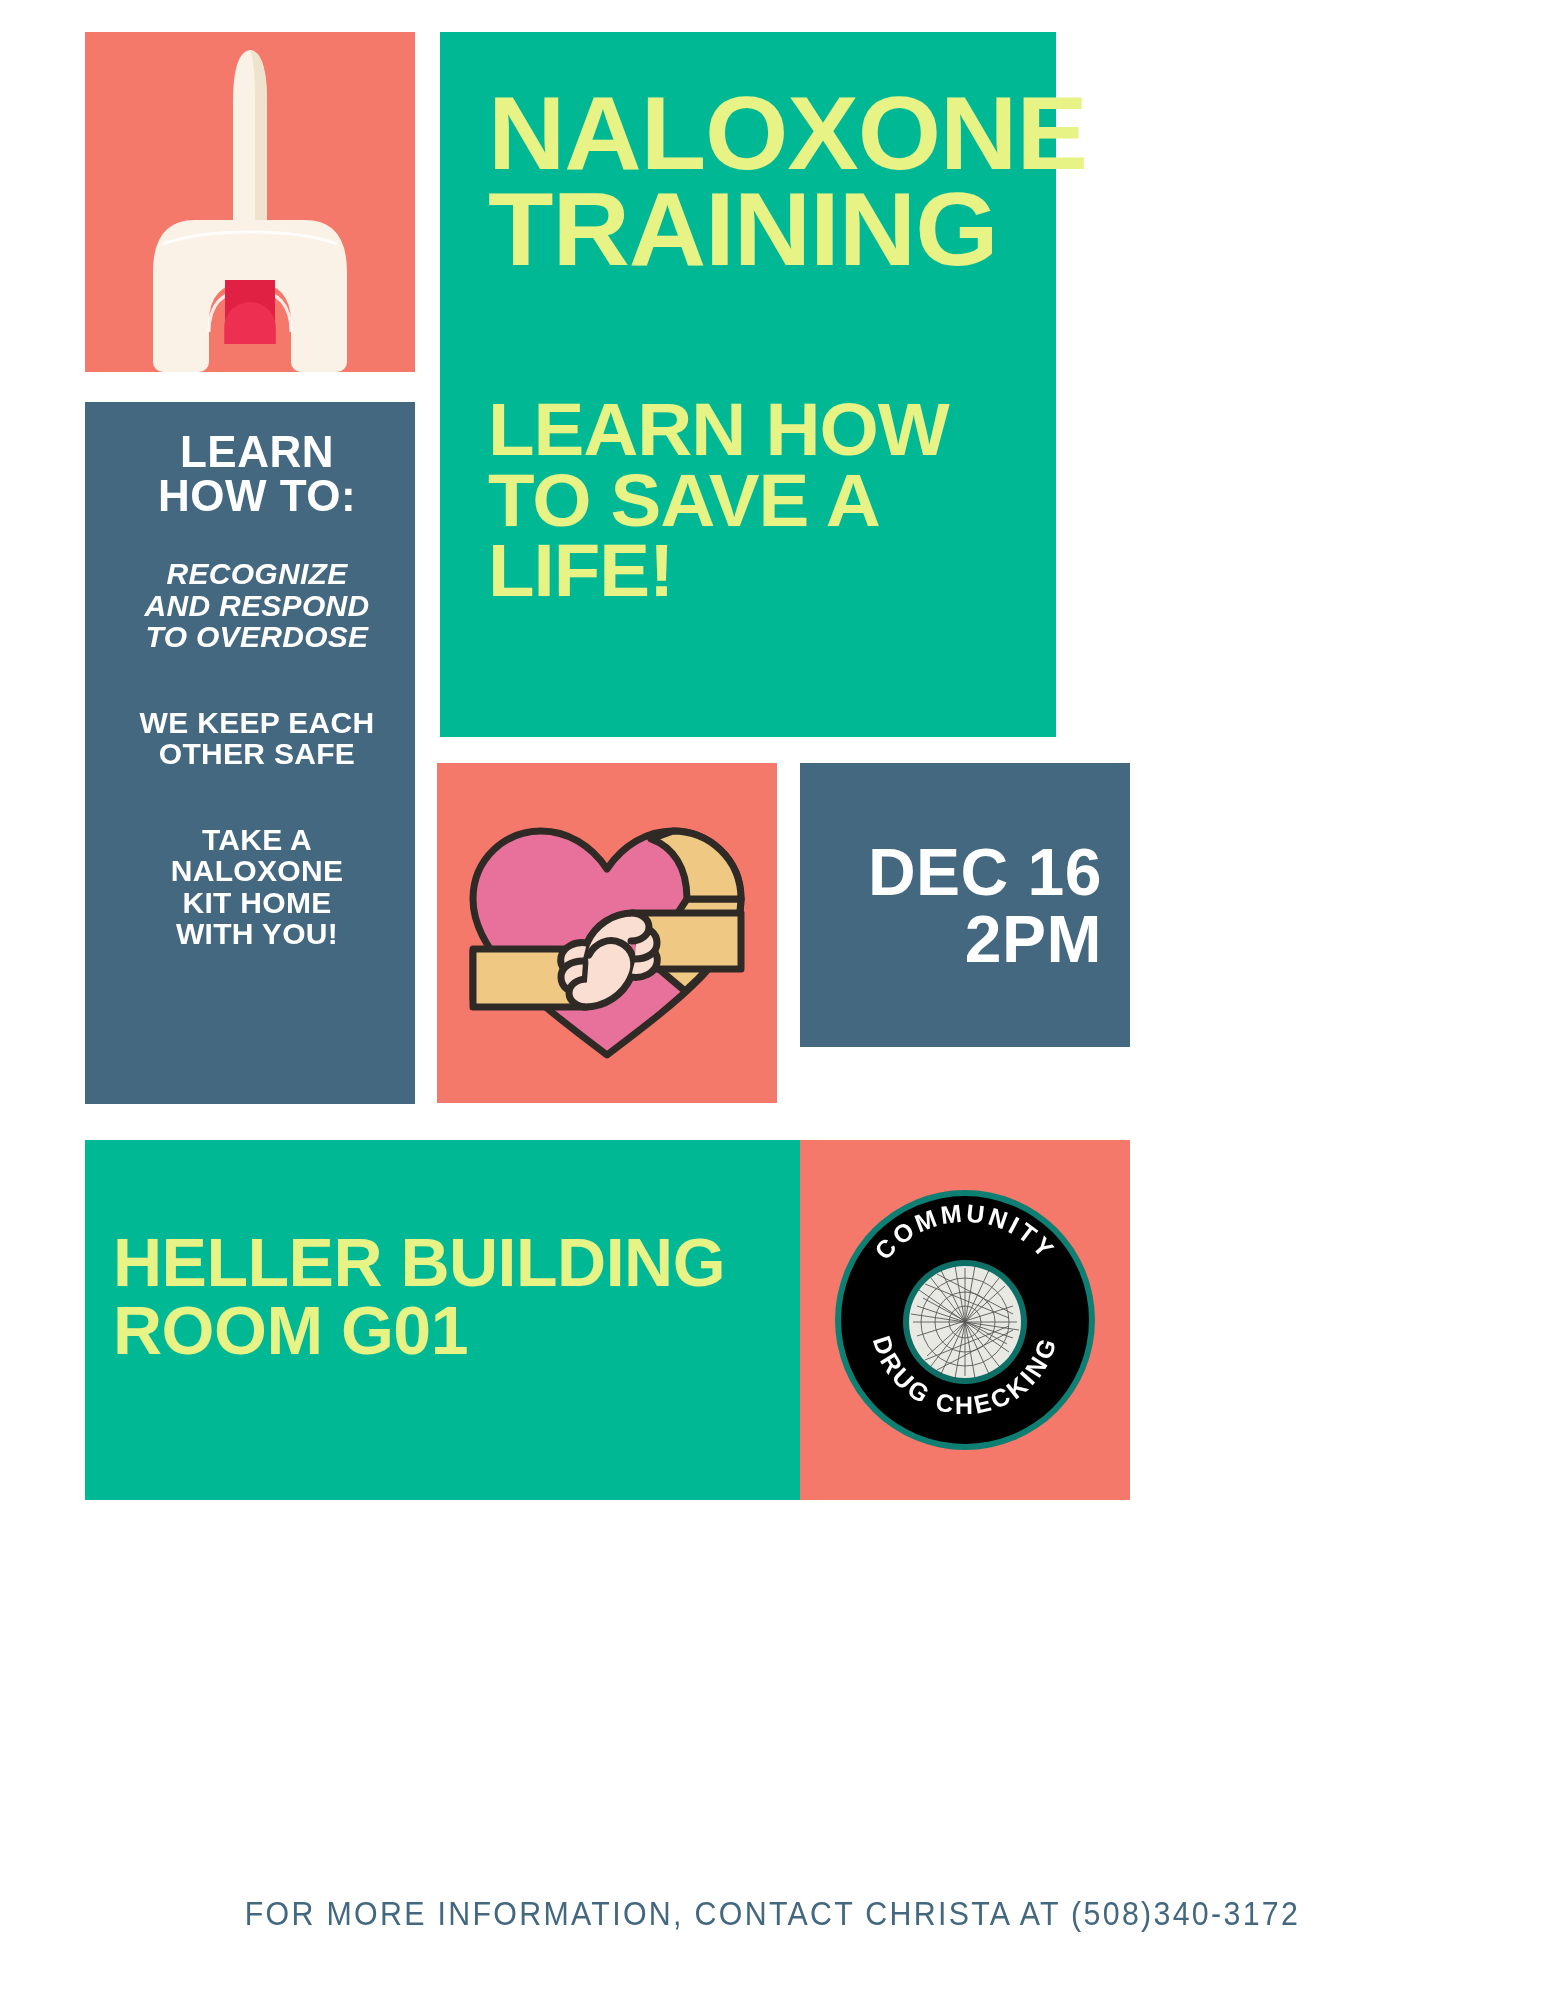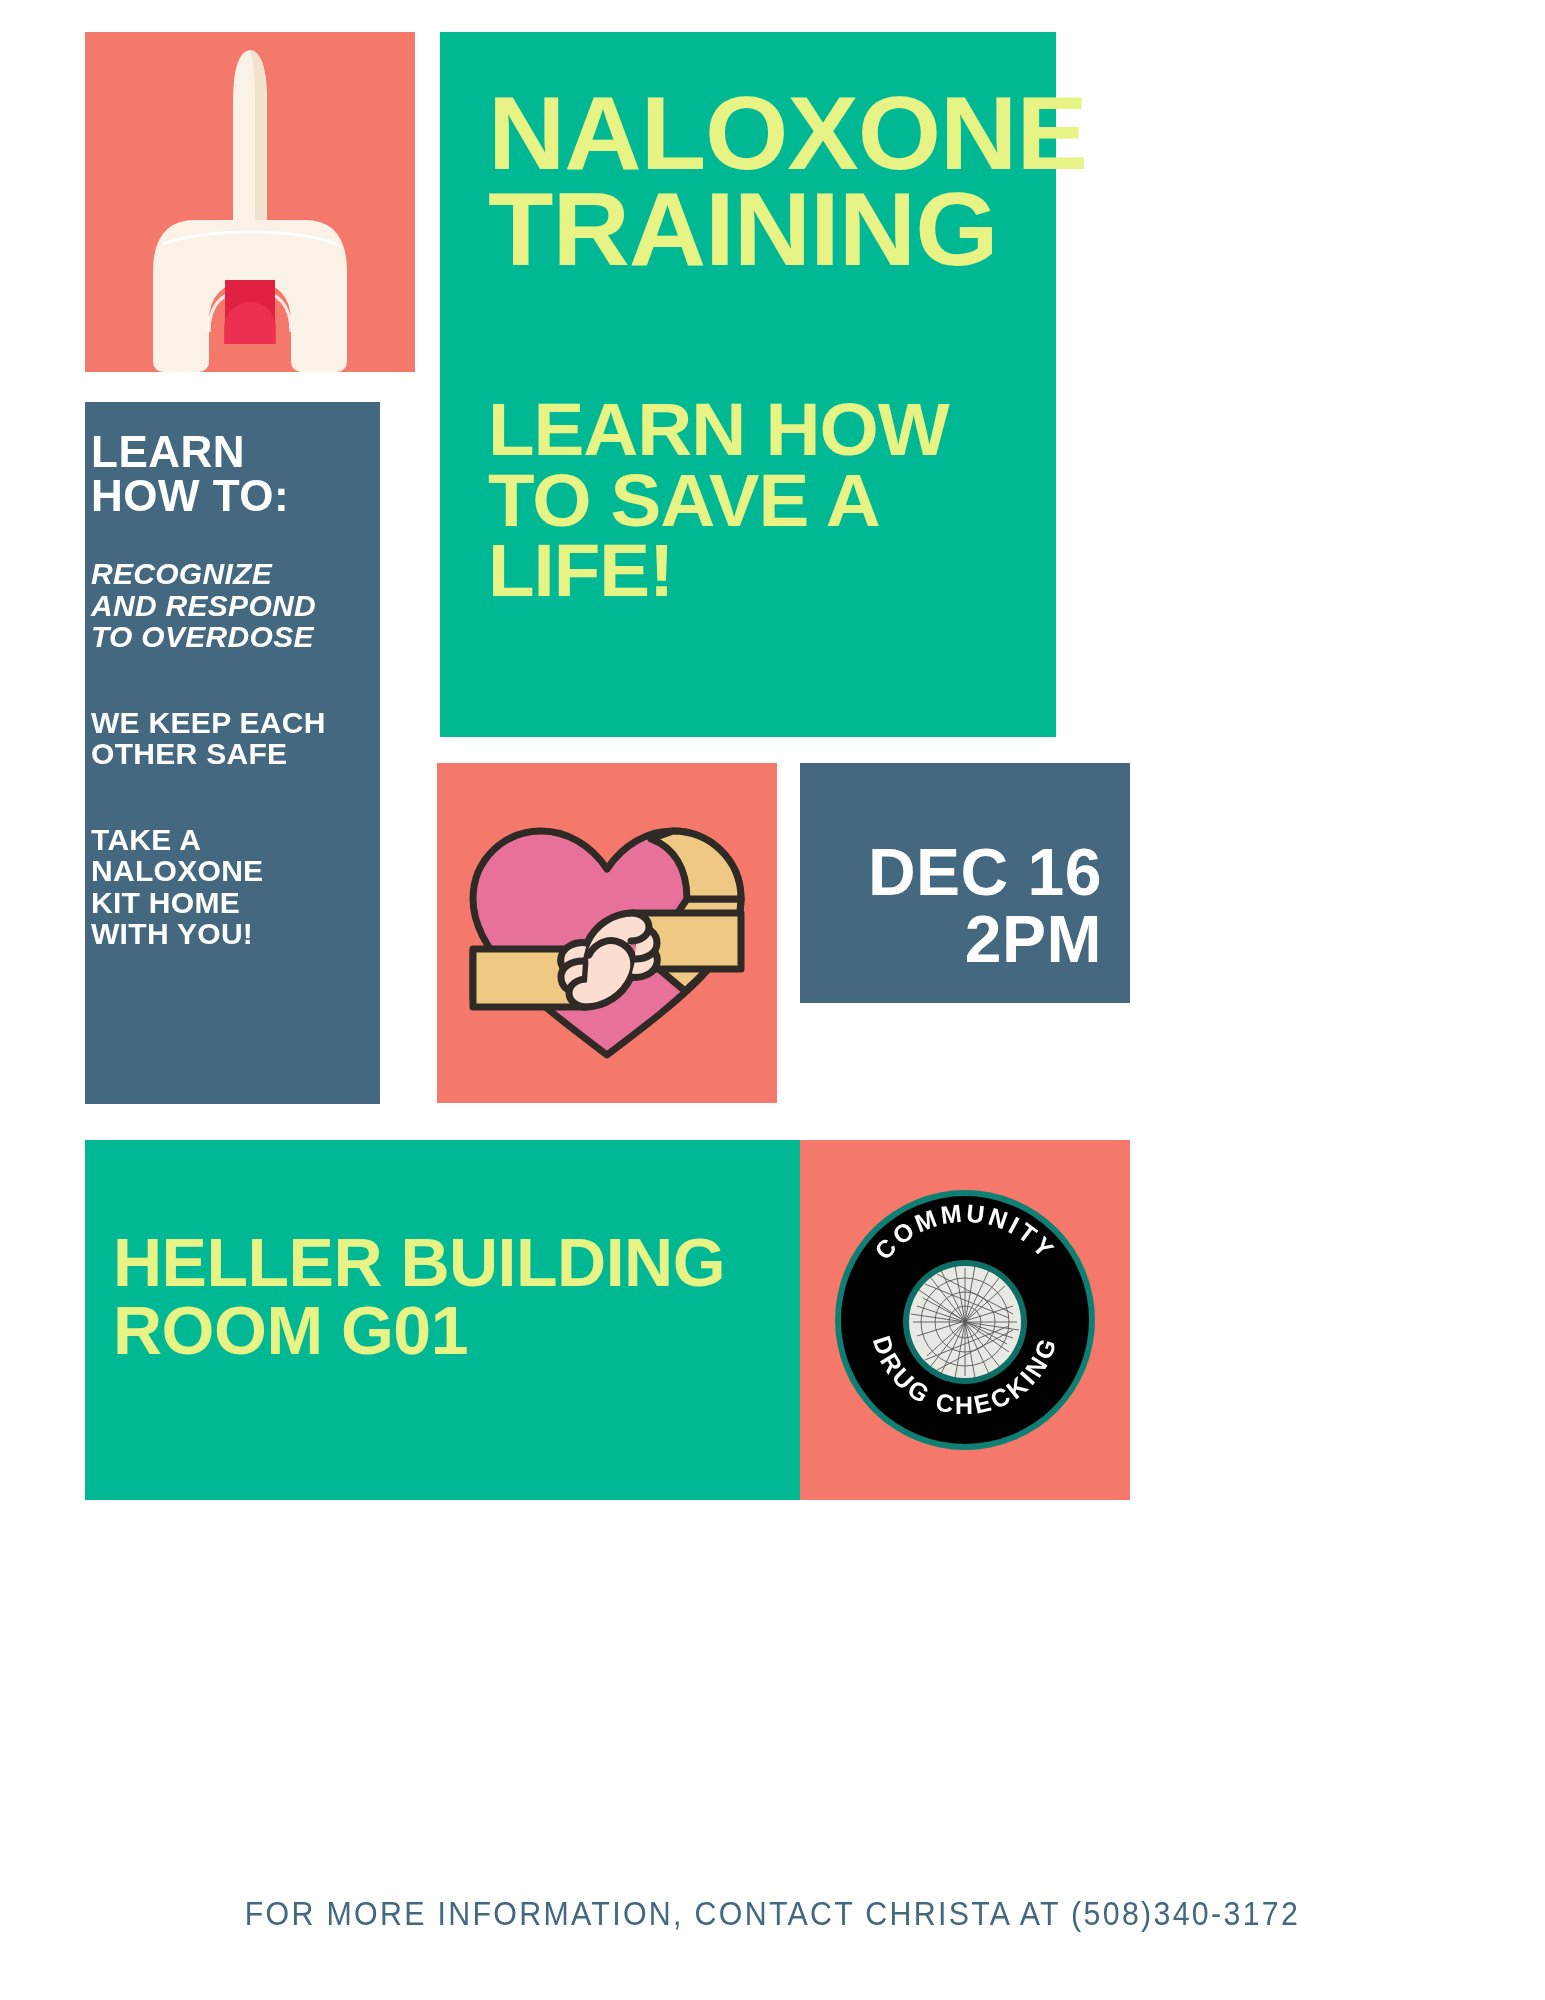--- a/index.html
+++ b/index.html
@@ -63,24 +63,24 @@
   }
   #title-sub {
     font-size: 74px;
     margin-top: 118px;
     line-height: 0.95;
   }
 
   
   #learn-box {
     left: 85px; top: 402px;
-    width: 295px; height: 702px;
+    width: 330px; height: 702px;
     box-sizing: border-box;
-    padding: 28px 18px 20px 6px;
-    text-align: left;
+    padding: 28px 18px 20px 32px;
+    text-align: center;
   }
   #learn-heading {
     color: #ffffff;
     font-weight: 700;
     font-size: 44px;
     line-height: 1.0;
     letter-spacing: 0.5px;
     margin: 0 0 4px 0;
     white-space: pre-line;
     text-transform: uppercase;
@@ -101,21 +101,21 @@
   
   #heart-box {
     left: 437px; top: 763px;
     width: 340px; height: 340px;
   }
   #heart-art { position: absolute; inset: 0; }
 
   
   #date-box {
     left: 800px; top: 763px;
-    width: 330px; height: 240px;
+    width: 330px; height: 284px;
     box-sizing: border-box;
     text-align: right;
     padding: 76px 28px 0 0;
   }
   .date-line {
     color: #ffffff;
     font-weight: 700;
     font-size: 66px;
     line-height: 1.02;
     letter-spacing: 0.5px;

